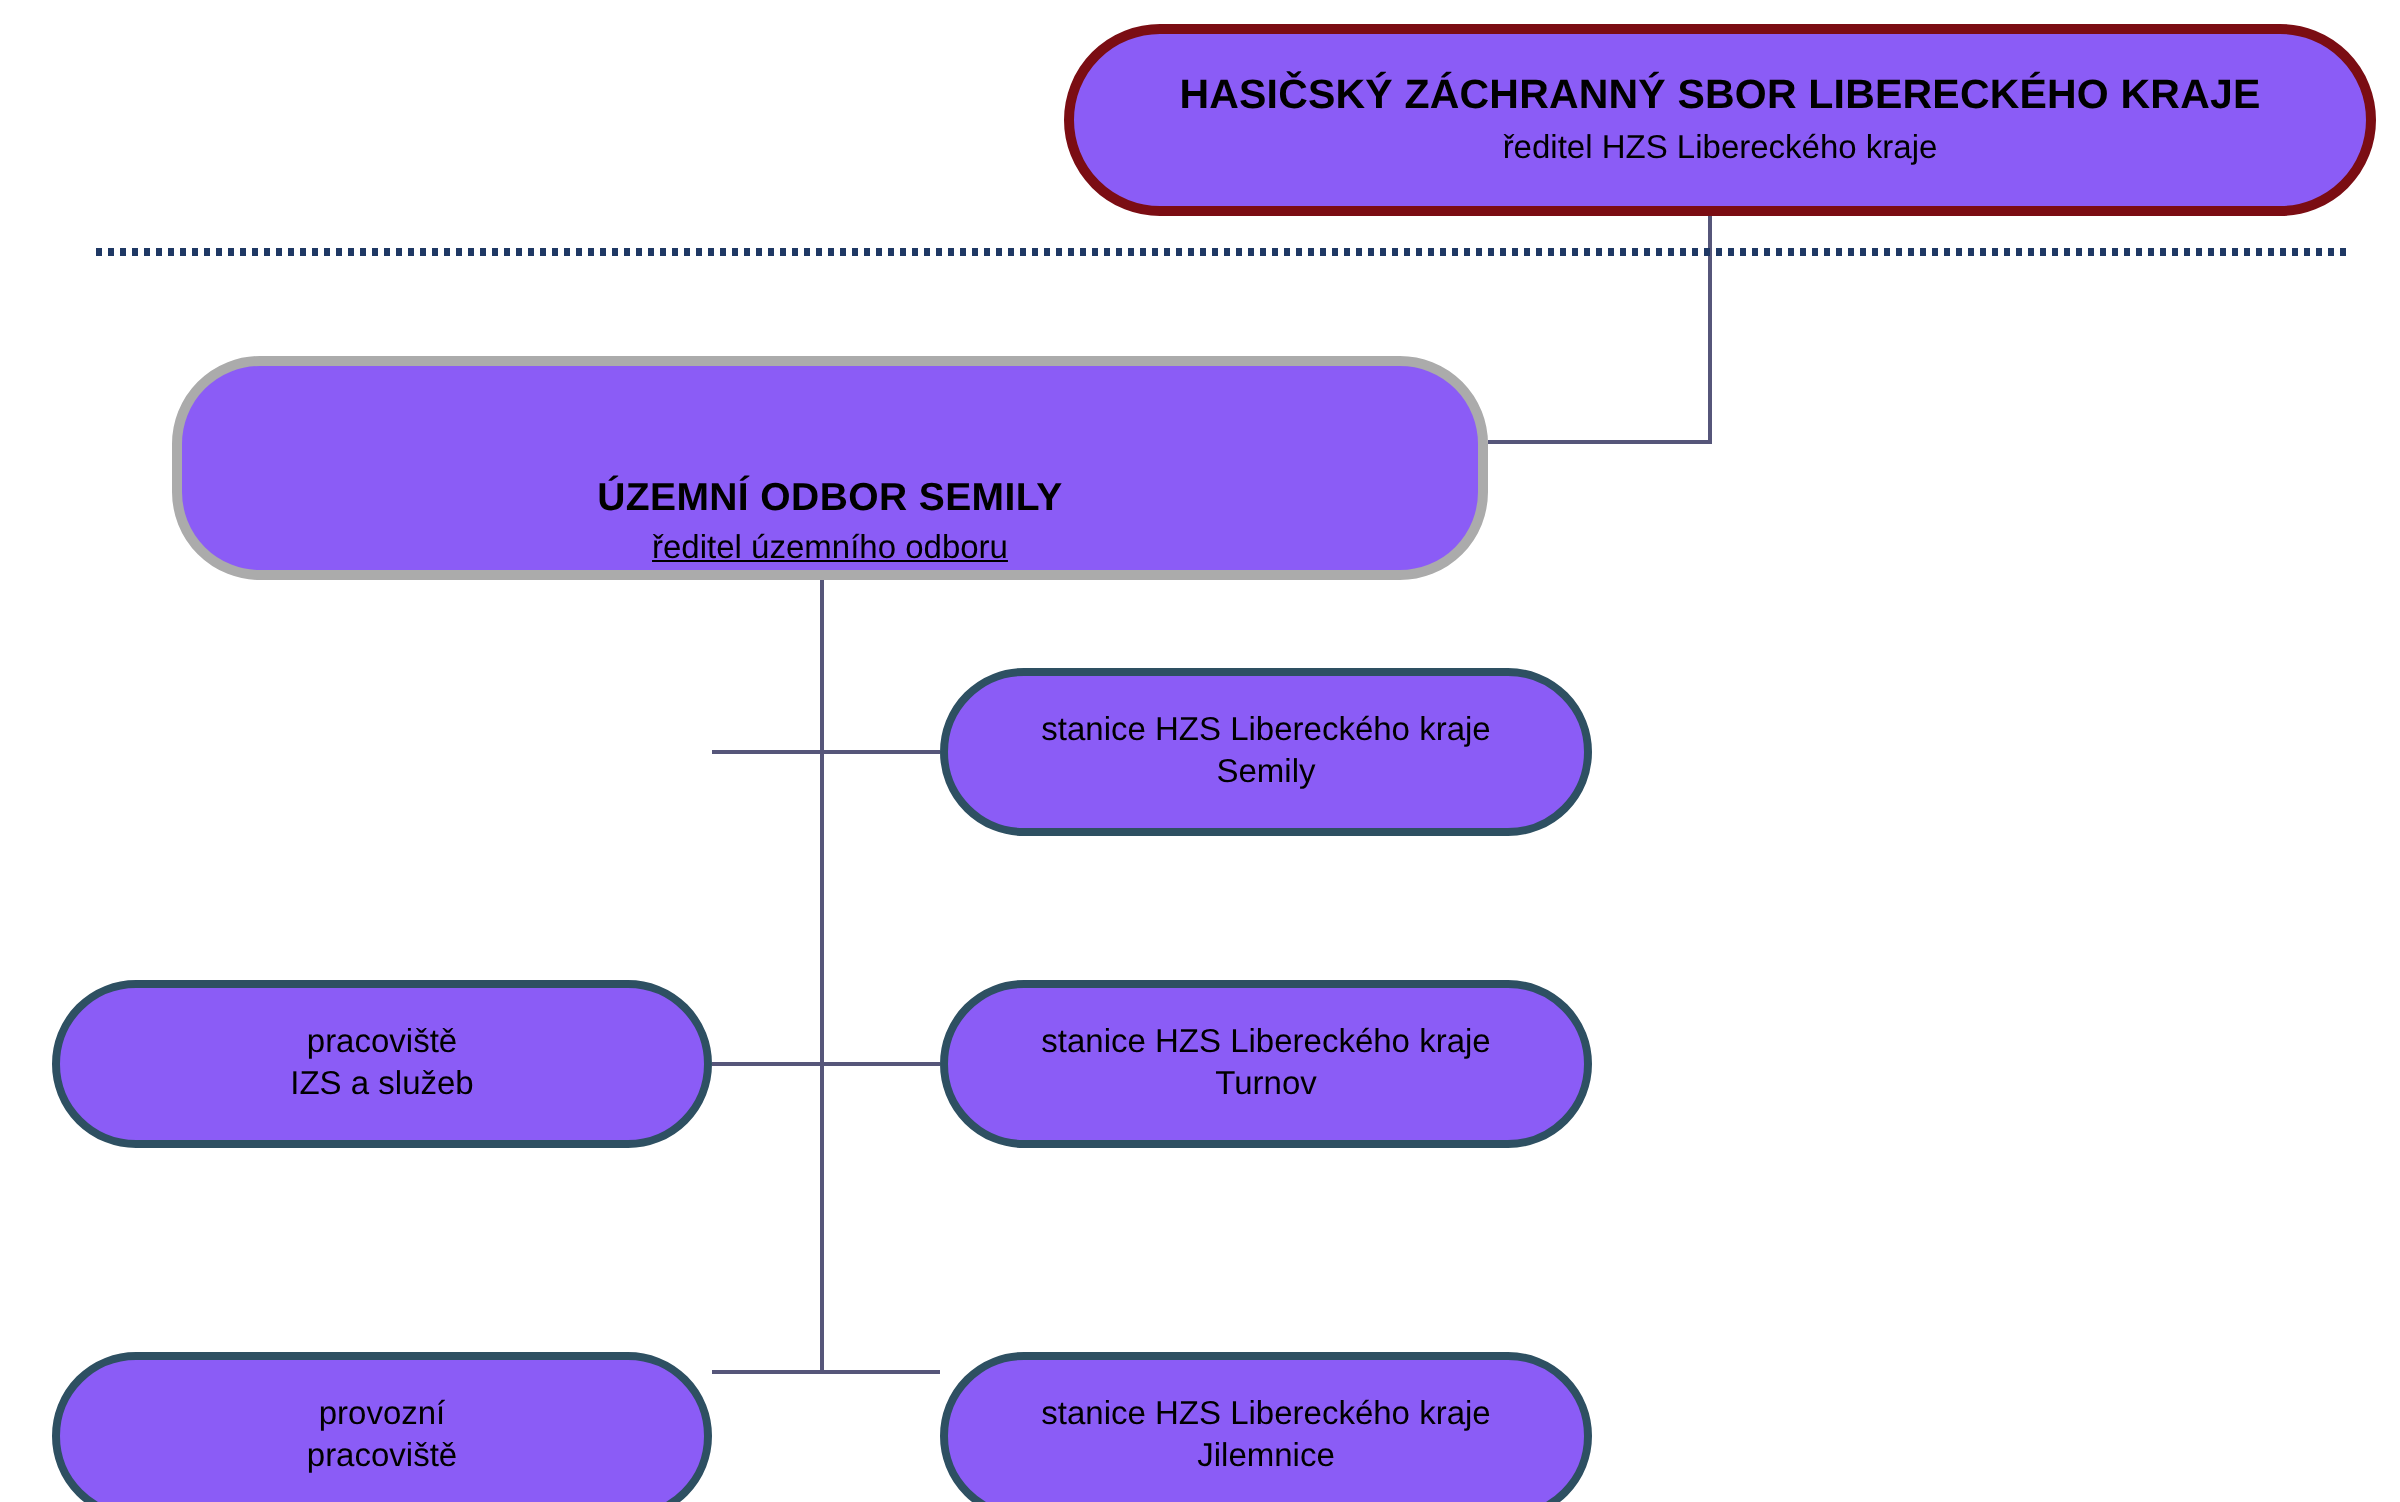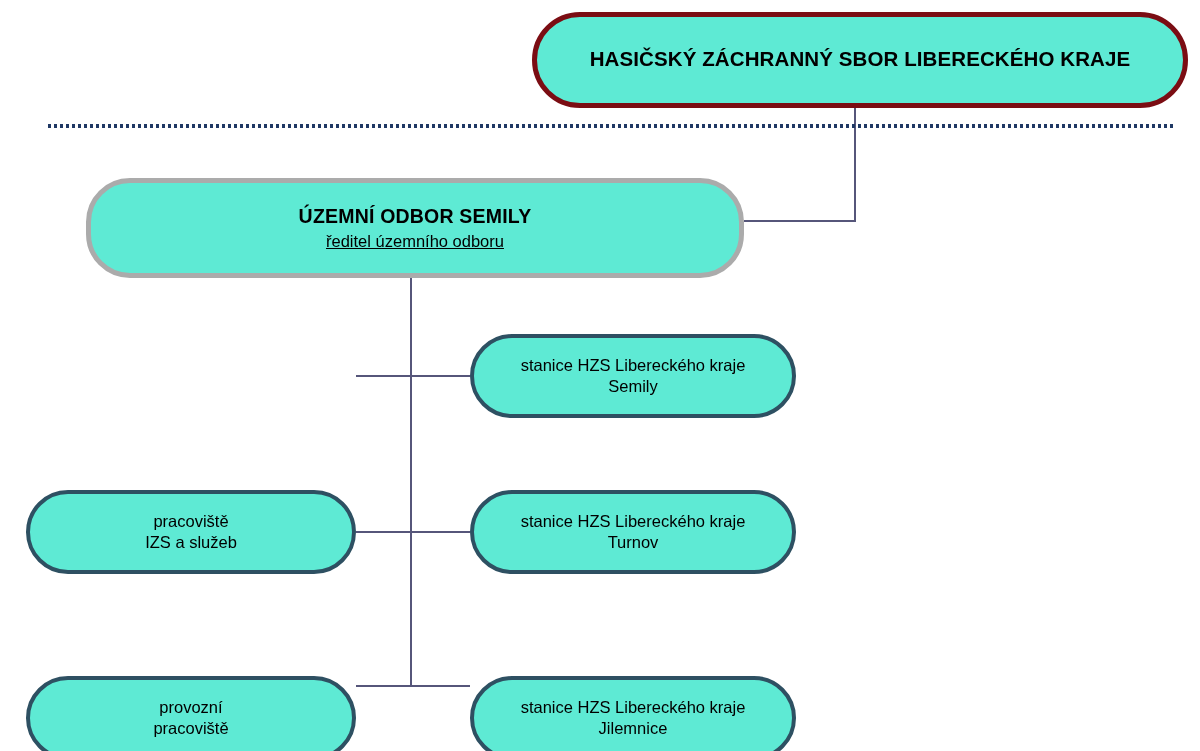--- a/index.html
+++ b/index.html
@@ -22,21 +22,21 @@
 
   
   .node {
     position: absolute;
     box-sizing: border-box;
     display: flex;
     flex-direction: column;
     align-items: center;
     justify-content: center;
     text-align: center;
-    background: #5eead4;
+    background: #8b5cf6;
     color: #000000;
     z-index: 3;
   }
   .node .line-main,
   .node .line-sub {
     display: block;
     width: 100%;
     line-height: 1.28;
     white-space: pre-line;
   }
@@ -59,23 +59,24 @@
   #node-root .line-sub {
     font-size: 16.5px;
     font-weight: normal;
   }
 
   
   #node-department {
     left: 86px;
     top: 178px;
     width: 658px;
-    height: 100px;
+    height: 112px;
     border: 5px solid #ababab;
     border-radius: 44px;
+    justify-content: flex-end;
   }
   #node-department .line-main {
     font-size: 19.5px;
     font-weight: bold;
     letter-spacing: 0.2px;
     margin-bottom: 2px;
   }
   #node-department .line-sub {
     font-size: 16.5px;
     font-weight: normal;
@@ -133,20 +134,21 @@
     );
   }
 </style>
 </head>
 <body>
 
 <div id="chart-canvas">
 
   <div id="node-root" class="node">
     <span class="line-main">HASIČSKÝ ZÁCHRANNÝ SBOR LIBERECKÉHO KRAJE</span>
+    <span class="line-sub">ředitel HZS Libereckého kraje</span>
   </div>
 
   <div id="separator-dotted"></div>
 
   <div id="conn-root-drop" class="conn conn-v"></div>
   <div id="conn-root-across" class="conn conn-h"></div>
 
   <div id="node-department" class="node">
     <span class="line-main">ÚZEMNÍ ODBOR SEMILY</span>
     <span class="line-sub">ředitel územního odboru</span>

